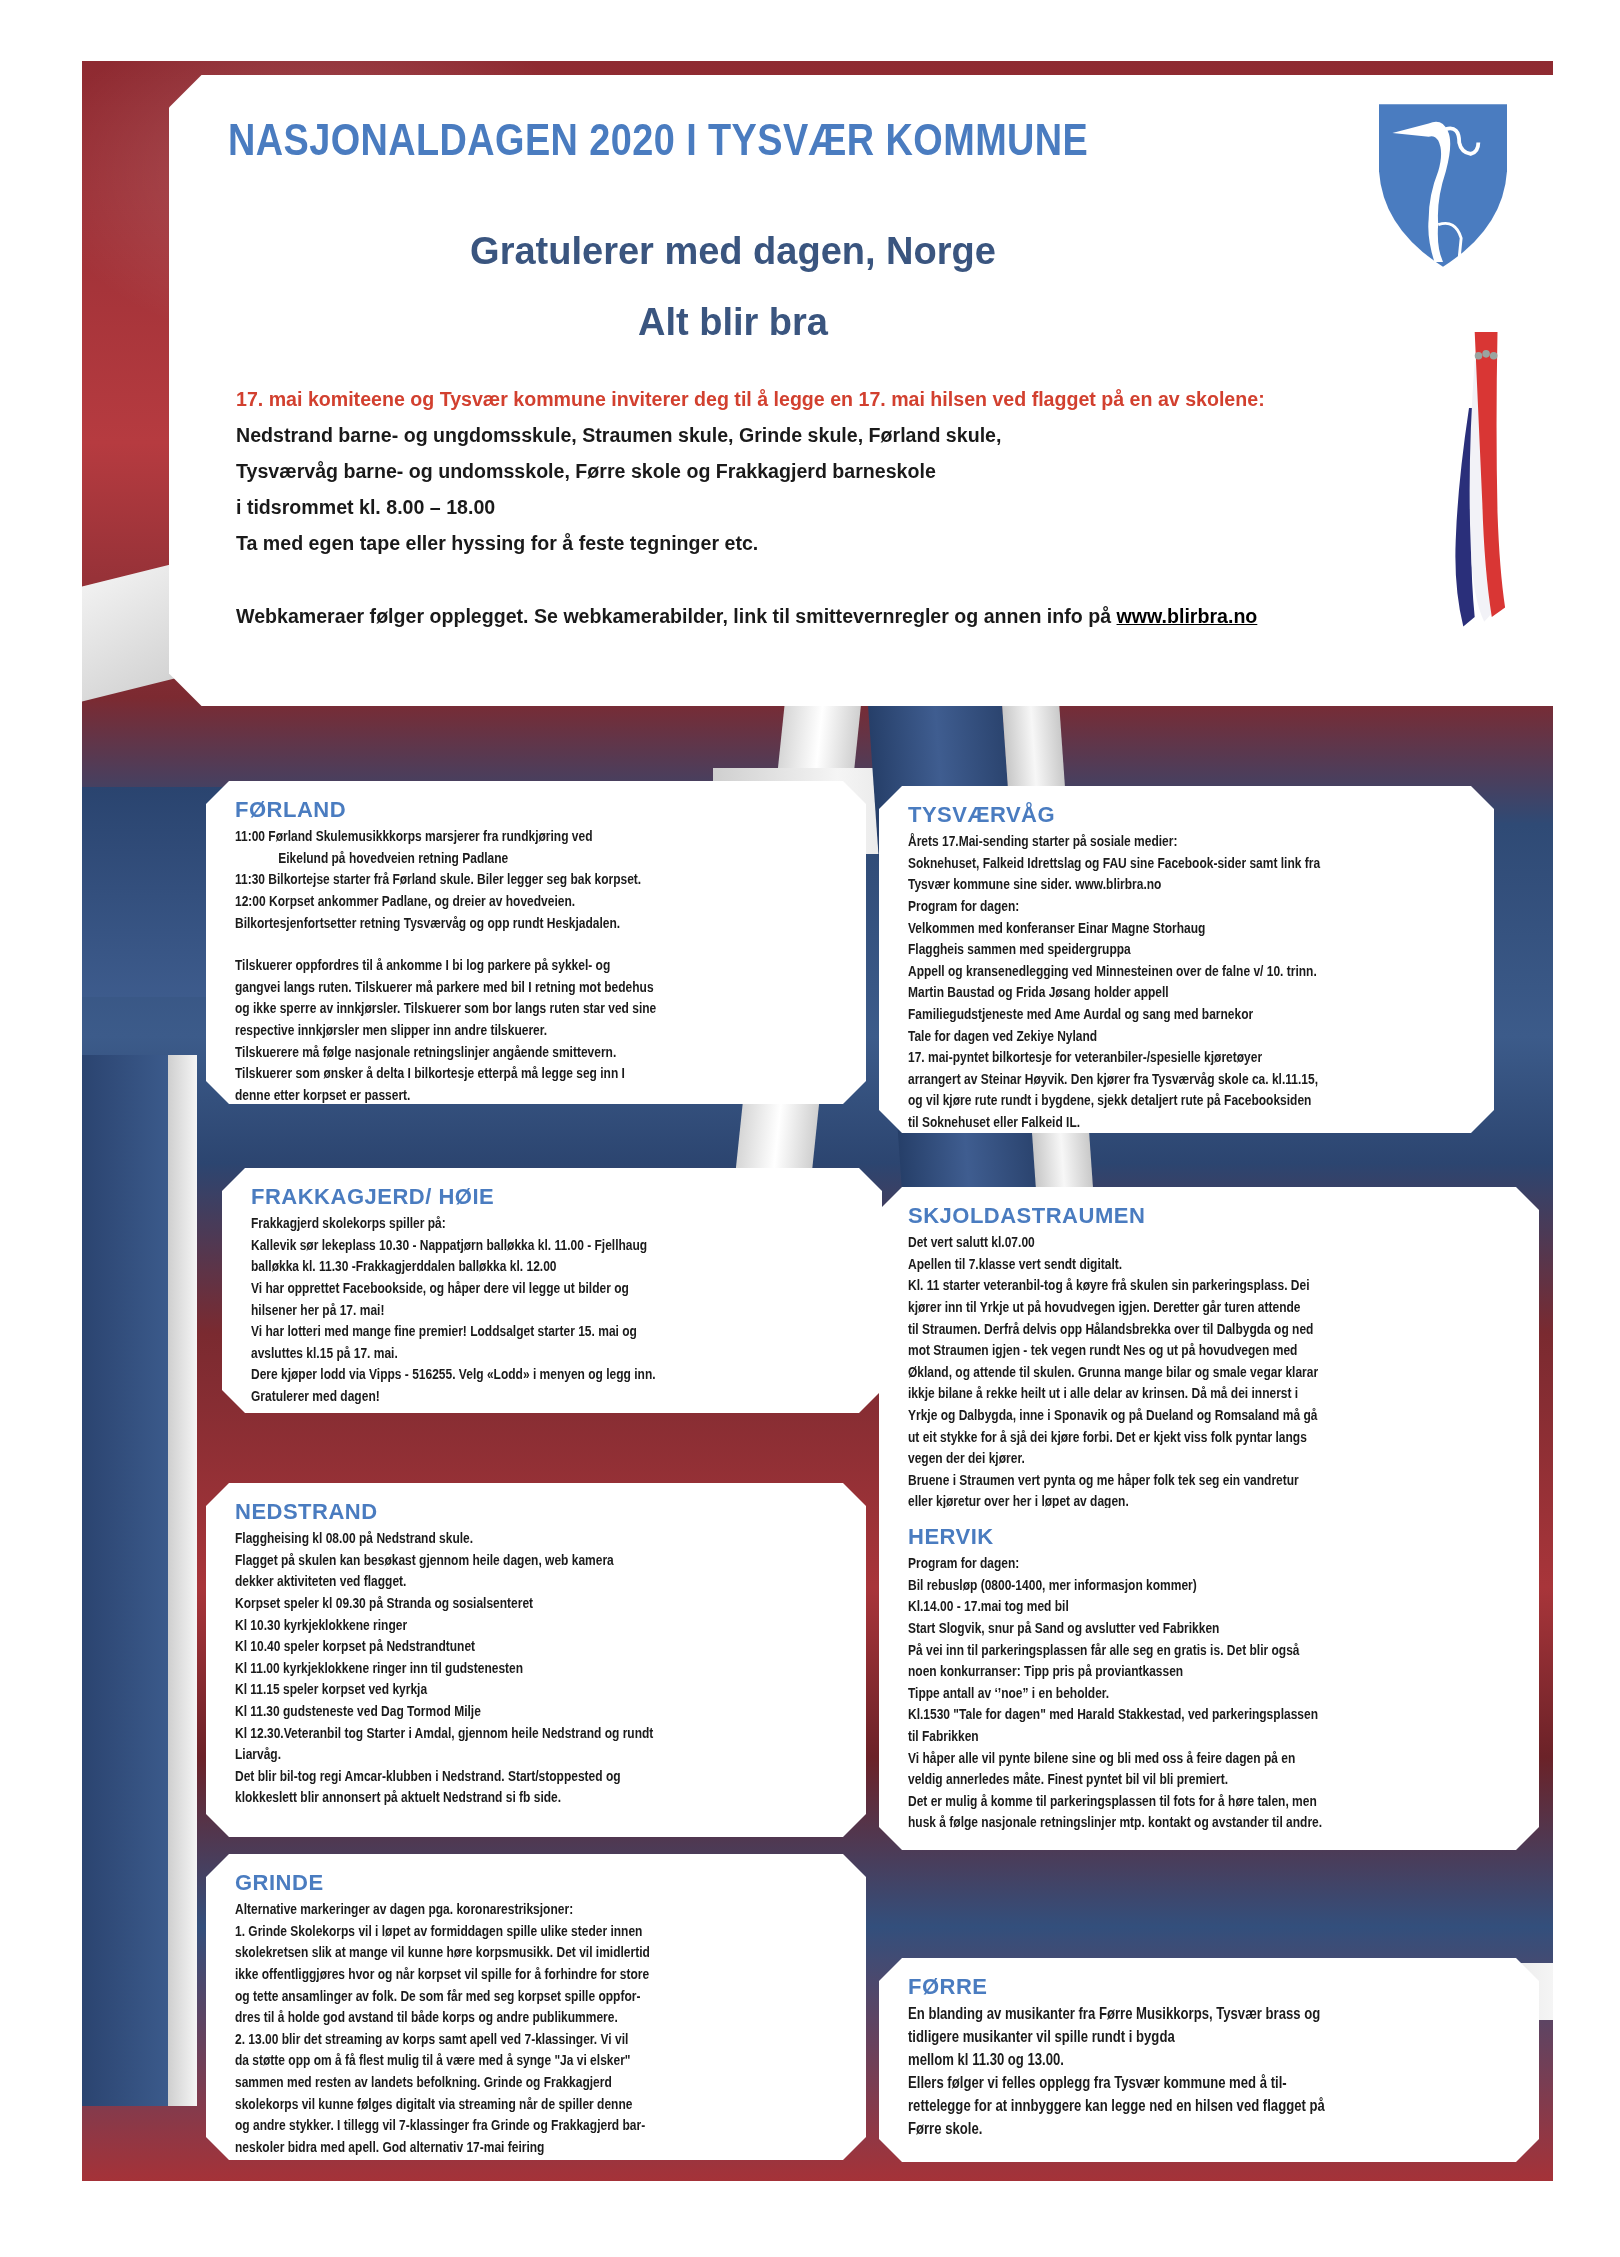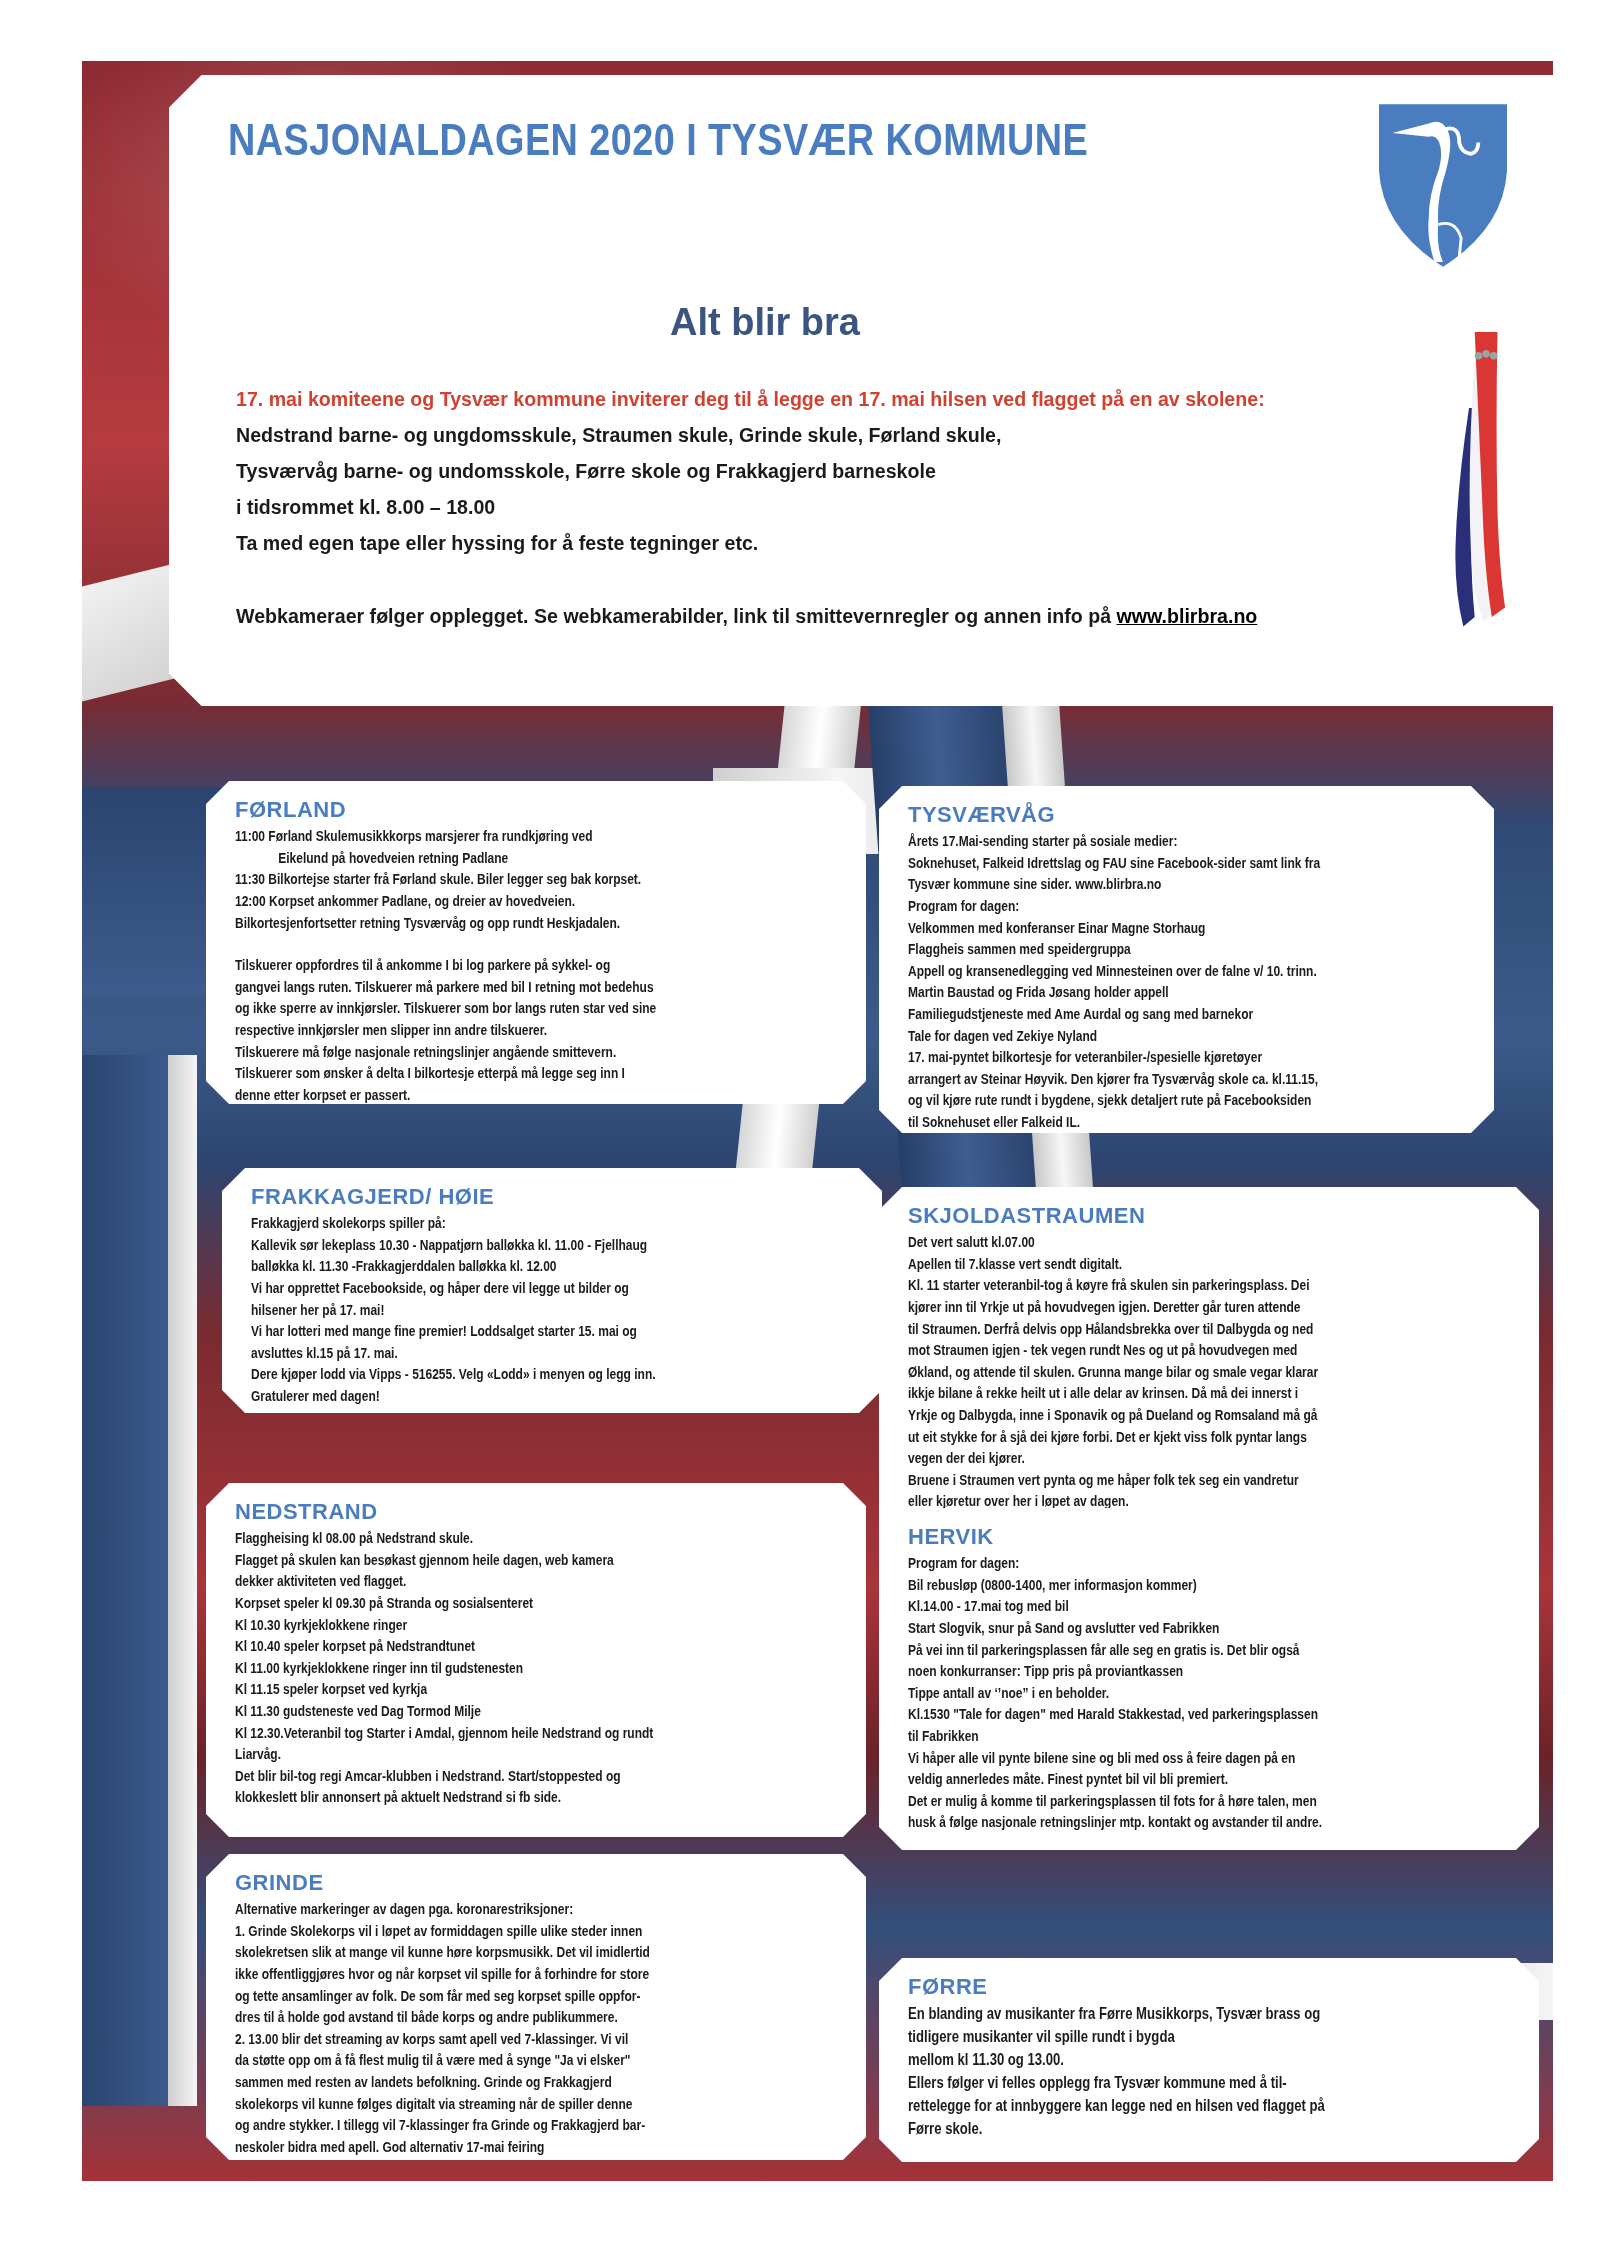--- a/index.html
+++ b/index.html
@@ -37,21 +37,21 @@
   .main-title {
     position: absolute; left: 59px; top: 40px; margin: 0;
     color: #4a7cc0; font-size: 44px; font-weight: bold; letter-spacing: 0.5px;
     transform: scaleX(0.86); transform-origin: left center; white-space: nowrap;
   }
   .sub1, .sub2 {
     position: absolute; left: 0; width: 1128px; margin: 0; text-align: center;
     color: #3a557f; font-weight: bold; font-size: 38px;
   }
   .sub1 { top: 155px; }
-  .sub2 { top: 226px; padding-left: 32px; }
+  .sub2 { top: 226px; }
   .intro { position: absolute; left: 59px; top: 302px; width: 1051px; font-weight: bold; font-size: 19.6px; line-height: 28px; color: #1a1a1a; }
   .intro .red { color: #d2402f; }
   .intro p { margin: 8px; }
   .intro .gap { height: 29px; }
   .intro a { color: #000000; text-decoration: underline; }
 
   .crest { position: absolute; right: 124px; top: 29px; width: 128px; height: 163px; }
   .ribbon { position: absolute; right: 124px; top: 256px; width: 57px; height: 306px; }
 
   .sec-title {
@@ -75,20 +75,21 @@
   <div class="flag-shape fs-white3"></div>
   <div class="flag-shape fs-white2"></div>
   <div class="flag-shape fs-blue1"></div>
   <div class="flag-shape fs-white4"></div>
   <div class="flag-shape fs-blue3"></div>
   <div class="flag-shape fs-white6"></div>
   <div class="flag-shape fs-white5"></div>
 
   <div class="card main" style="left:87px; top:14px; width:1462px; height:631px;">
     <h1 class="main-title">NASJONALDAGEN 2020 I TYSVÆR KOMMUNE</h1>
+    <h2 class="sub1">Gratulerer med dagen, Norge</h2>
     <h2 class="sub2">Alt blir bra</h2>
 
     <svg class="crest" viewBox="0 0 134 170">
       <path d="M0 0 H134 V70 Q130 130 67 170 Q4 130 0 70 Z" fill="#4a7cc0"></path>
       <path d="M14 30 L52 20 Q66 14 72 28 Q78 40 70 70 Q60 100 62 125 Q60 150 67 165 L58 165 Q50 140 52 120 Q52 95 62 70 Q68 50 62 38 Q58 32 52 34 Z" fill="#ffffff"></path>
       <path d="M70 26 Q84 22 84 40 Q86 50 96 52 Q104 50 104 40" fill="none" stroke="#ffffff" stroke-width="4"></path>
       <path d="M62 126 Q80 120 86 140 L84 160" fill="none" stroke="#ffffff" stroke-width="3"></path>
     </svg>
 
     <svg class="ribbon" viewBox="0 0 60 320">

